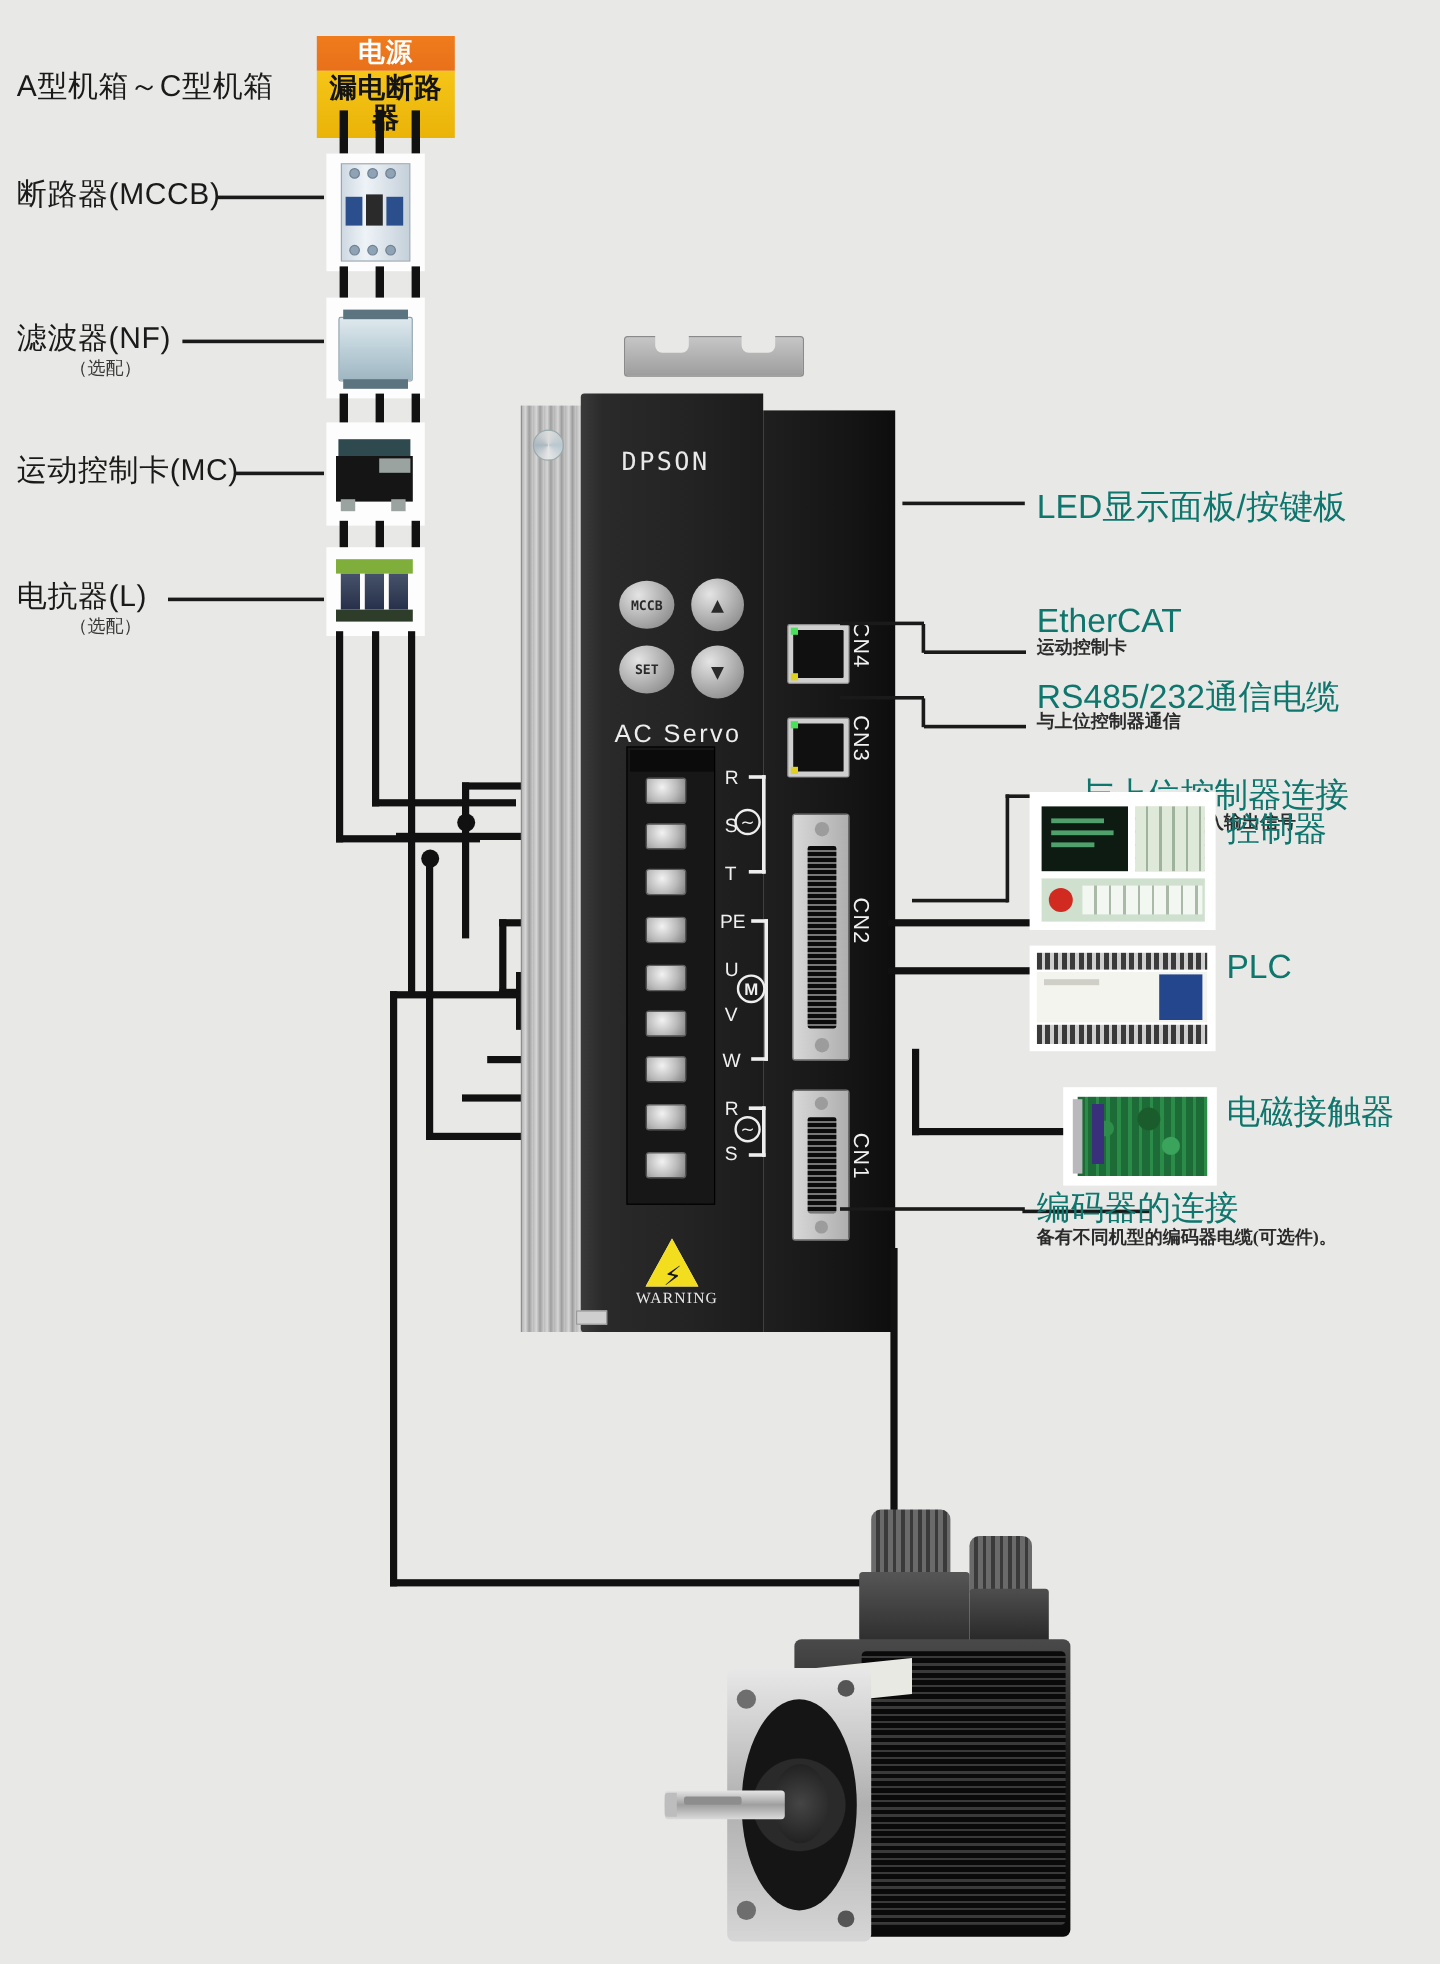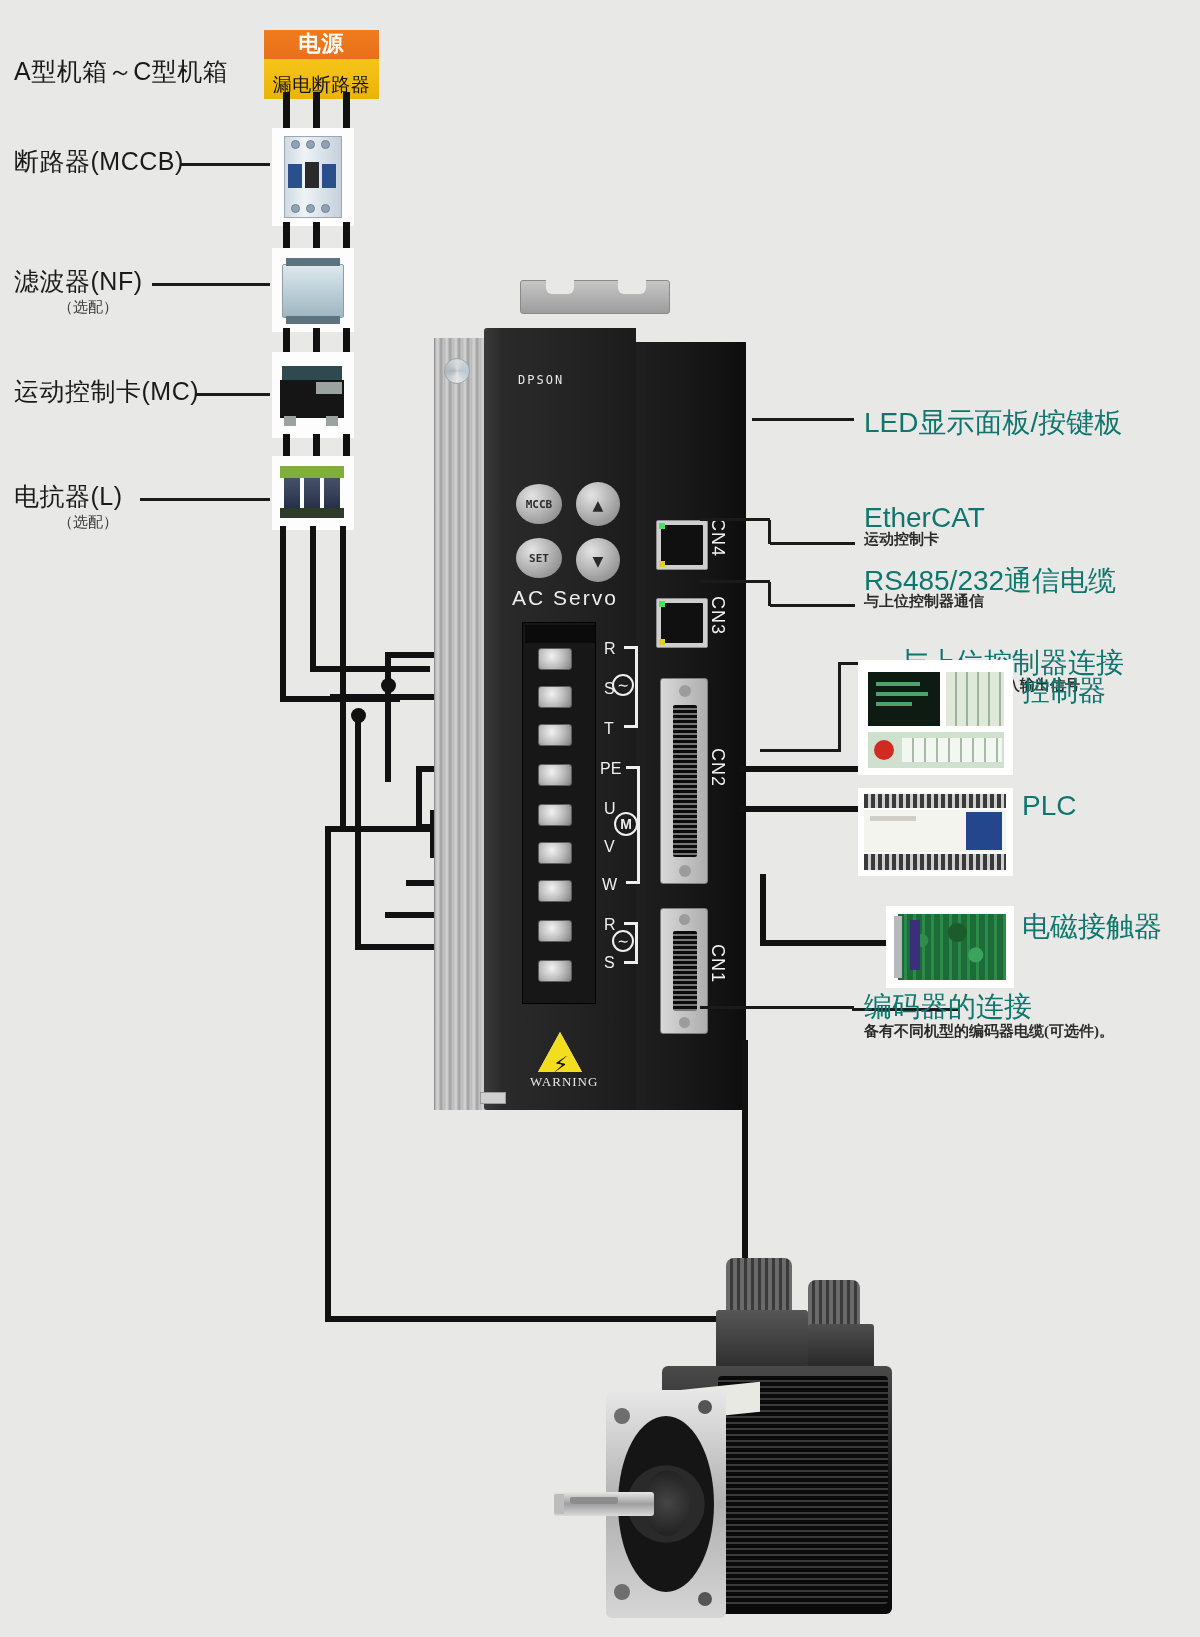--- a/index.html
+++ b/index.html
@@ -33,22 +33,22 @@
 
   
   .powerbox { position: absolute; width: 115px; }
   .pb-top {
     background: linear-gradient(180deg,#f07c1d 0%, #e8701a 100%);
     color: #fff; font-size: 22px; font-weight: bold; text-align: center;
     padding: 2px 0 3px; letter-spacing: 1px; line-height: 1.1;
   }
   .pb-bot {
     background: linear-gradient(180deg,#f5c518 0%, #eab308 100%);
-    color: #141414; font-size: 19px; font-weight: normal; text-align: center;
-    padding: 16px 0 3px; letter-spacing: .5px; line-height: 1.1;
+    color: #141414; font-size: 23px; font-weight: bold; text-align: center;
+    padding: 2px 0 3px; letter-spacing: .5px; line-height: 1.1;
   }
 
   
   .tile { position: absolute; background: #fdfdfd; }
 
   
   .wire3 { position: absolute; background: #111; width: 7px; }
 
   
   .mccb-body {
@@ -88,21 +88,21 @@
     border-radius:3px 0 0 3px;
   }
   .rightcol {
     position:absolute;
     background: linear-gradient(90deg,#1f1f1f, #141414 70%, #0d0d0d);
   }
   .mount {
     position:absolute; background:linear-gradient(180deg,#c6c6c6,#9d9d9d);
     border:1px solid #8a8a8a;
   }
-  .brand { position:absolute; color:#e9e9e9; font-size:12px; letter-spacing:2px;
+  .brand { position:absolute; color:#e9e9e9; font-size:21px; letter-spacing:2px;
            font-family:"DejaVu Sans Mono", monospace; }
   .led-panel { position:absolute; background:#1d0405; border:1px solid #3a0b0c; }
   .digit { position:absolute; color:#ff2a17; font-family:"DejaVu Sans Mono", monospace;
            font-size:38px; line-height:38px; text-shadow:0 0 6px #ff2a17aa; }
   .btn-round {
     position:absolute; border-radius:50%;
     background: radial-gradient(circle at 35% 30%, #e4e4e4, #9a9a9a 70%, #7b7b7b);
     color:#2a2a2a; font-size:11px; font-weight:bold; text-align:center;
     display:flex; align-items:center; justify-content:center;
     font-family:"DejaVu Sans Mono", monospace;
@@ -289,21 +289,21 @@
     <div class="qc-seal" style="left:16px; top:78px; width:26px; height:26px;"></div>
 
     <div class="brand" style="left:90px; top:93px;">DPSON</div>
 
 
     <div class="btn-round" style="left:88px; top:204px; width:46px; height:40px;">MCCB</div>
     <div class="btn-round" style="left:148px; top:202px; width:44px; height:44px; font-size:18px;">▲</div>
     <div class="btn-round" style="left:88px; top:258px; width:46px; height:40px;">SET</div>
     <div class="btn-round" style="left:148px; top:258px; width:44px; height:44px; font-size:18px;">▼</div>
 
-    <div class="acservo" style="left:84px; top:306px;">AC Servo</div>
+    <div class="acservo" style="left:84px; top:320px;">AC Servo</div>
 
     <div class="tb-block" style="left:94px; top:342px; width:74px; height:382px;">
       <div class="tb-sep" style="left:2px; top:2px; width:70px; height:18px;"></div>
     </div>
 
     <div class="tb-screw" style="left:110px; top:368px; width:34px; height:22px;"></div>
     <div class="tb-screw" style="left:110px; top:406px; width:34px; height:22px;"></div>
     <div class="tb-screw" style="left:110px; top:444px; width:34px; height:22px;"></div>
     <div class="tb-screw" style="left:110px; top:484px; width:34px; height:22px;"></div>
     <div class="tb-screw" style="left:110px; top:524px; width:34px; height:22px;"></div>

